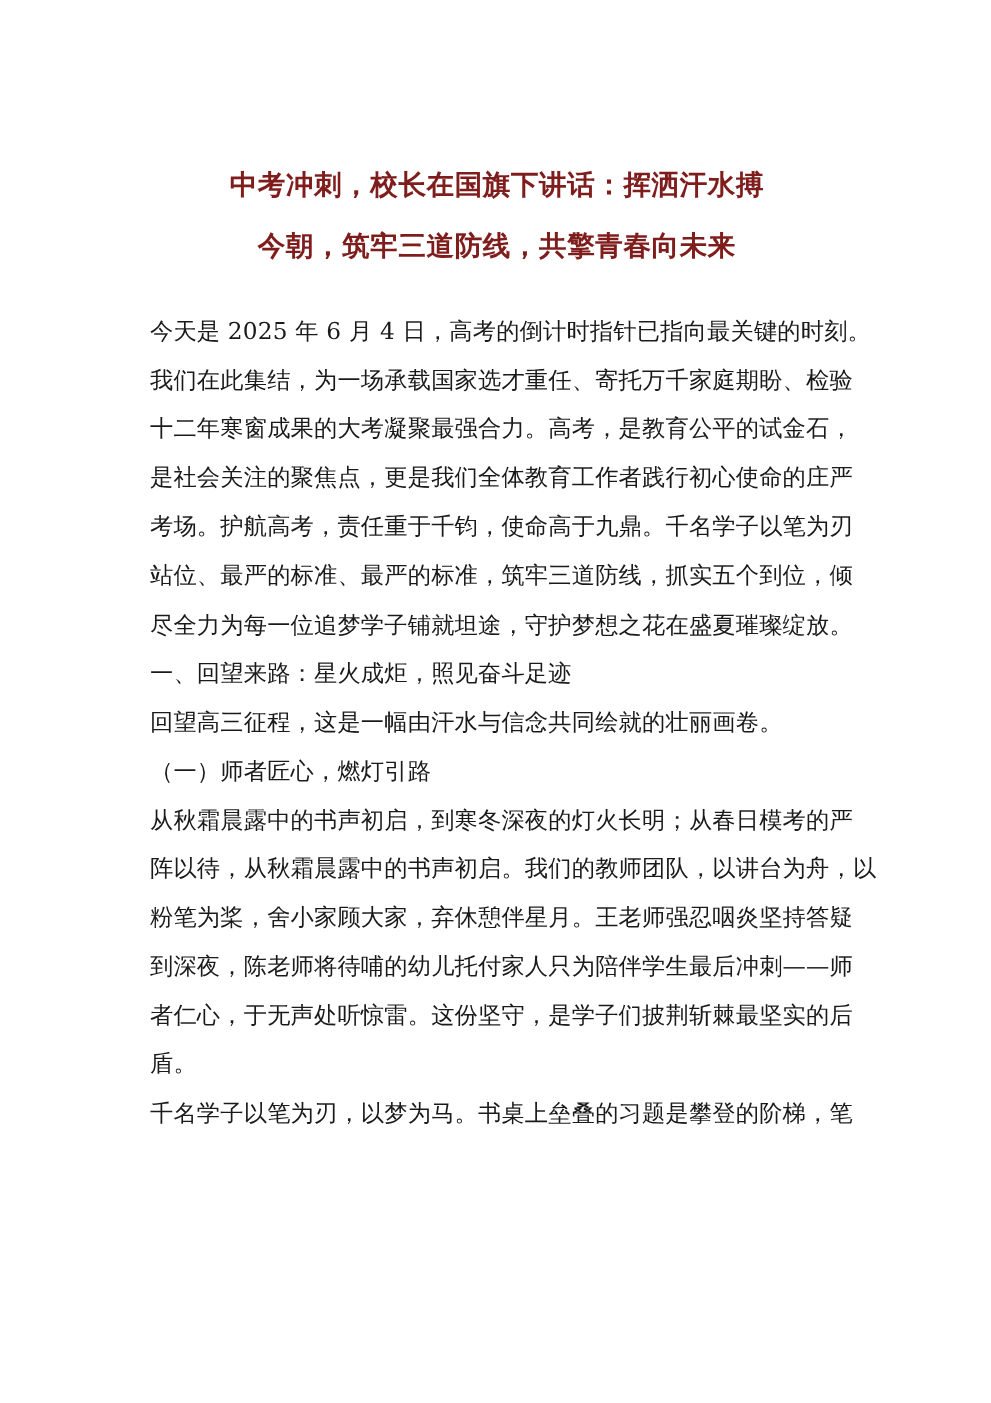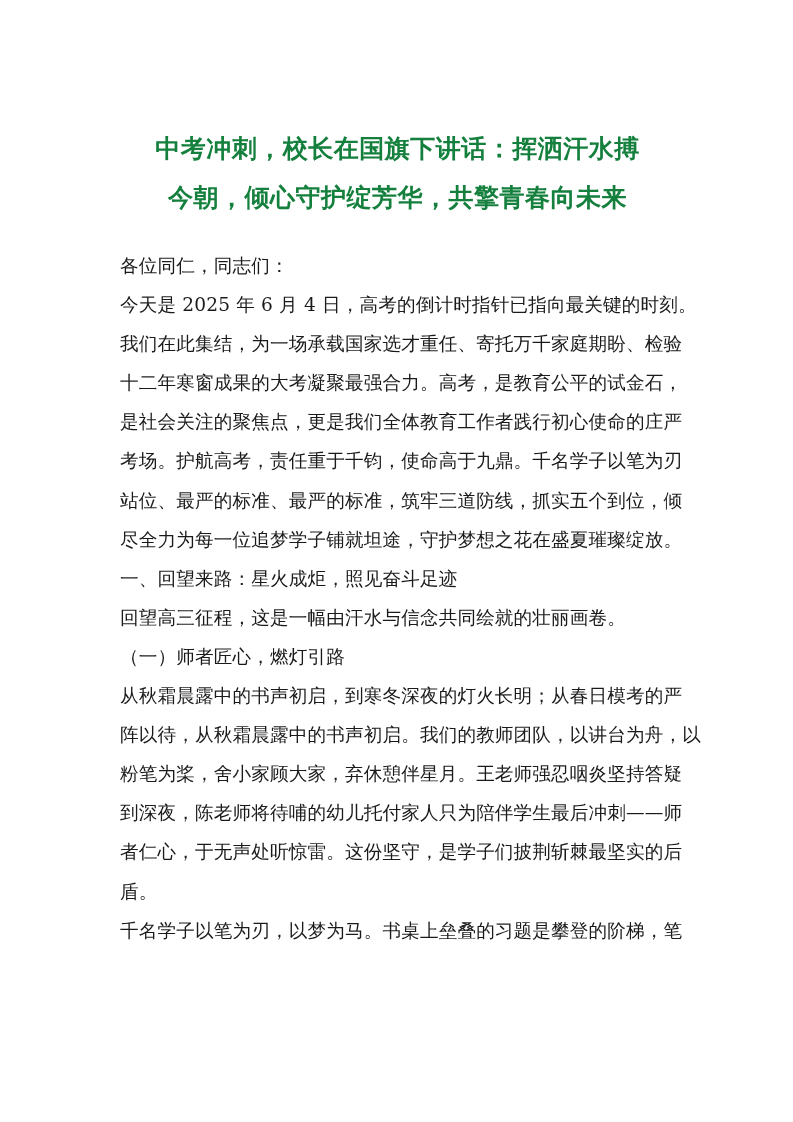--- a/index.html
+++ b/index.html
@@ -1,37 +1,36 @@
 <!DOCTYPE html>
 <html><head>
 <meta charset="utf-8">
 <style>
   html, body { margin: 0; padding: 0; background: #ffffff; }
   body { width: 793px; height: 1122px; position: relative; overflow: hidden;
          font-family: "DejaVu Serif", "Liberation Serif", serif; color: #111; }
   .page { position: absolute; left: 0; top: 0; width: 793px; height: 1122px; background: #fff; }
   .title { position: absolute; left: 110px; top: 124px; width: 575px;
            font-family: "DejaVu Sans", "Liberation Sans", sans-serif; font-weight: bold;
-           font-size: 25px; line-height: 49px; text-align: center; color: #15803d; letter-spacing: 0.5px; }
+           font-size: 22px; line-height: 49px; text-align: center; color: #7f1d1d; letter-spacing: 0.5px; }
   .body { position: absolute; left: 120px; top: 246px; width: 560px; }
   .line { font-size: 18.6px; line-height: 39.1px; height: 39.1px; white-space: nowrap;
           color: #1a1a1a; letter-spacing: 0.15px; }
   .line.justify { text-align: justify; text-align-last: justify; }
 </style>
 </head>
 <body>
 
 <div class="page">
   <div class="title">
     <div>中考冲刺，校长在国旗下讲话：挥洒汗水搏</div>
-    <div>今朝，倾心守护绽芳华，共擎青春向未来</div>
+    <div>今朝，筑牢三道防线，共擎青春向未来</div>
   </div>
 
   <div class="body">
-    <div class="line">各位同仁，同志们：</div>
     <div class="line">今天是 2025 年 6 月 4 日，高考的倒计时指针已指向最关键的时刻。</div>
     <div class="line justify">我们在此集结，为一场承载国家选才重任、寄托万千家庭期盼、检验</div>
     <div class="line justify">十二年寒窗成果的大考凝聚最强合力。高考，是教育公平的试金石，</div>
     <div class="line justify">是社会关注的聚焦点，更是我们全体教育工作者践行初心使命的庄严</div>
     <div class="line justify">考场。护航高考，责任重于千钧，使命高于九鼎。千名学子以笔为刃</div>
     <div class="line justify">站位、最严的标准、最严的标准，筑牢三道防线，抓实五个到位，倾</div>
     <div class="line justify">尽全力为每一位追梦学子铺就坦途，守护梦想之花在盛夏璀璨绽放。</div>
     <div class="line">一、回望来路：星火成炬，照见奋斗足迹</div>
     <div class="line">回望高三征程，这是一幅由汗水与信念共同绘就的壮丽画卷。</div>
     <div class="line">（一）师者匠心，燃灯引路</div>

